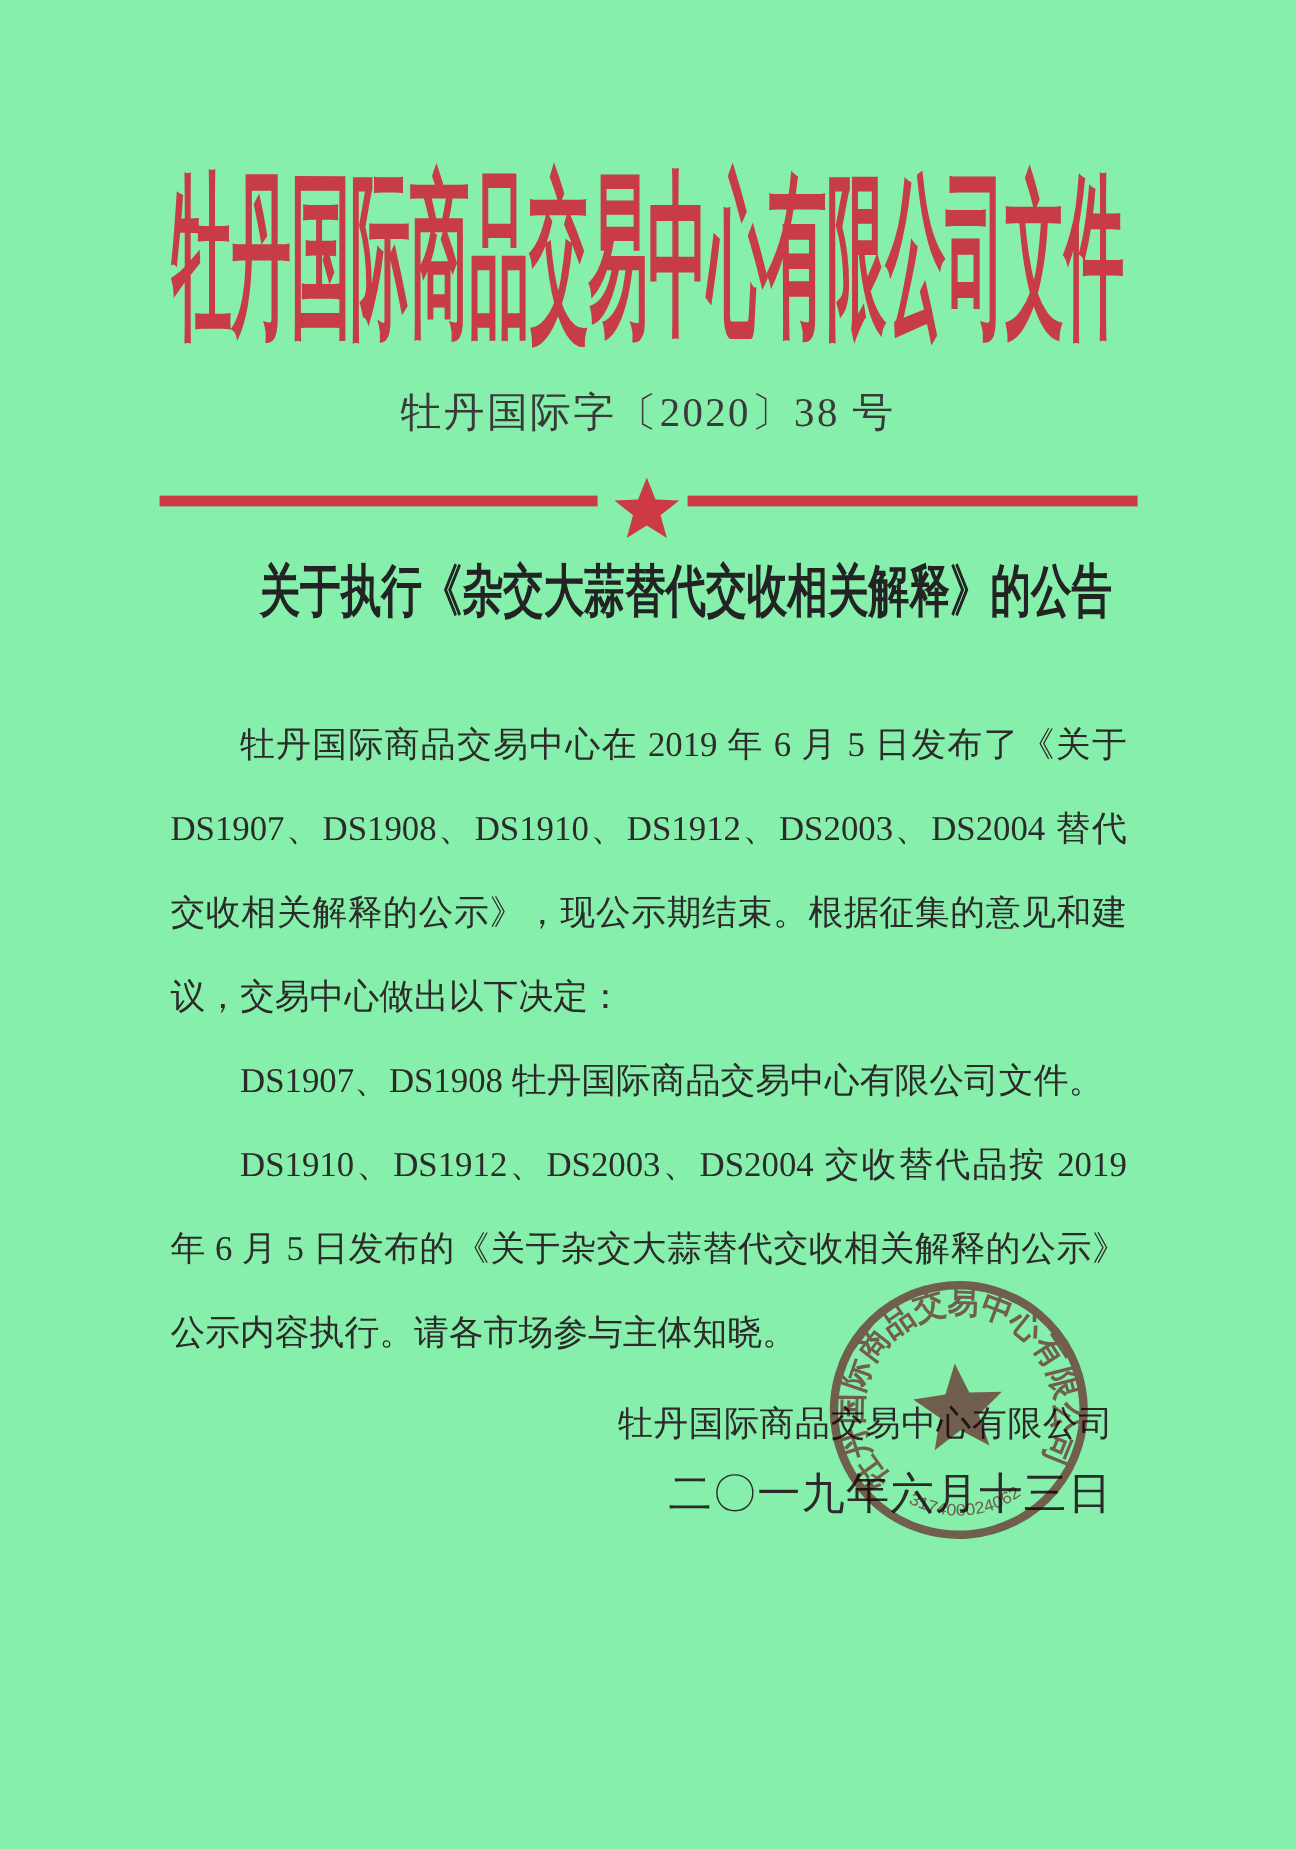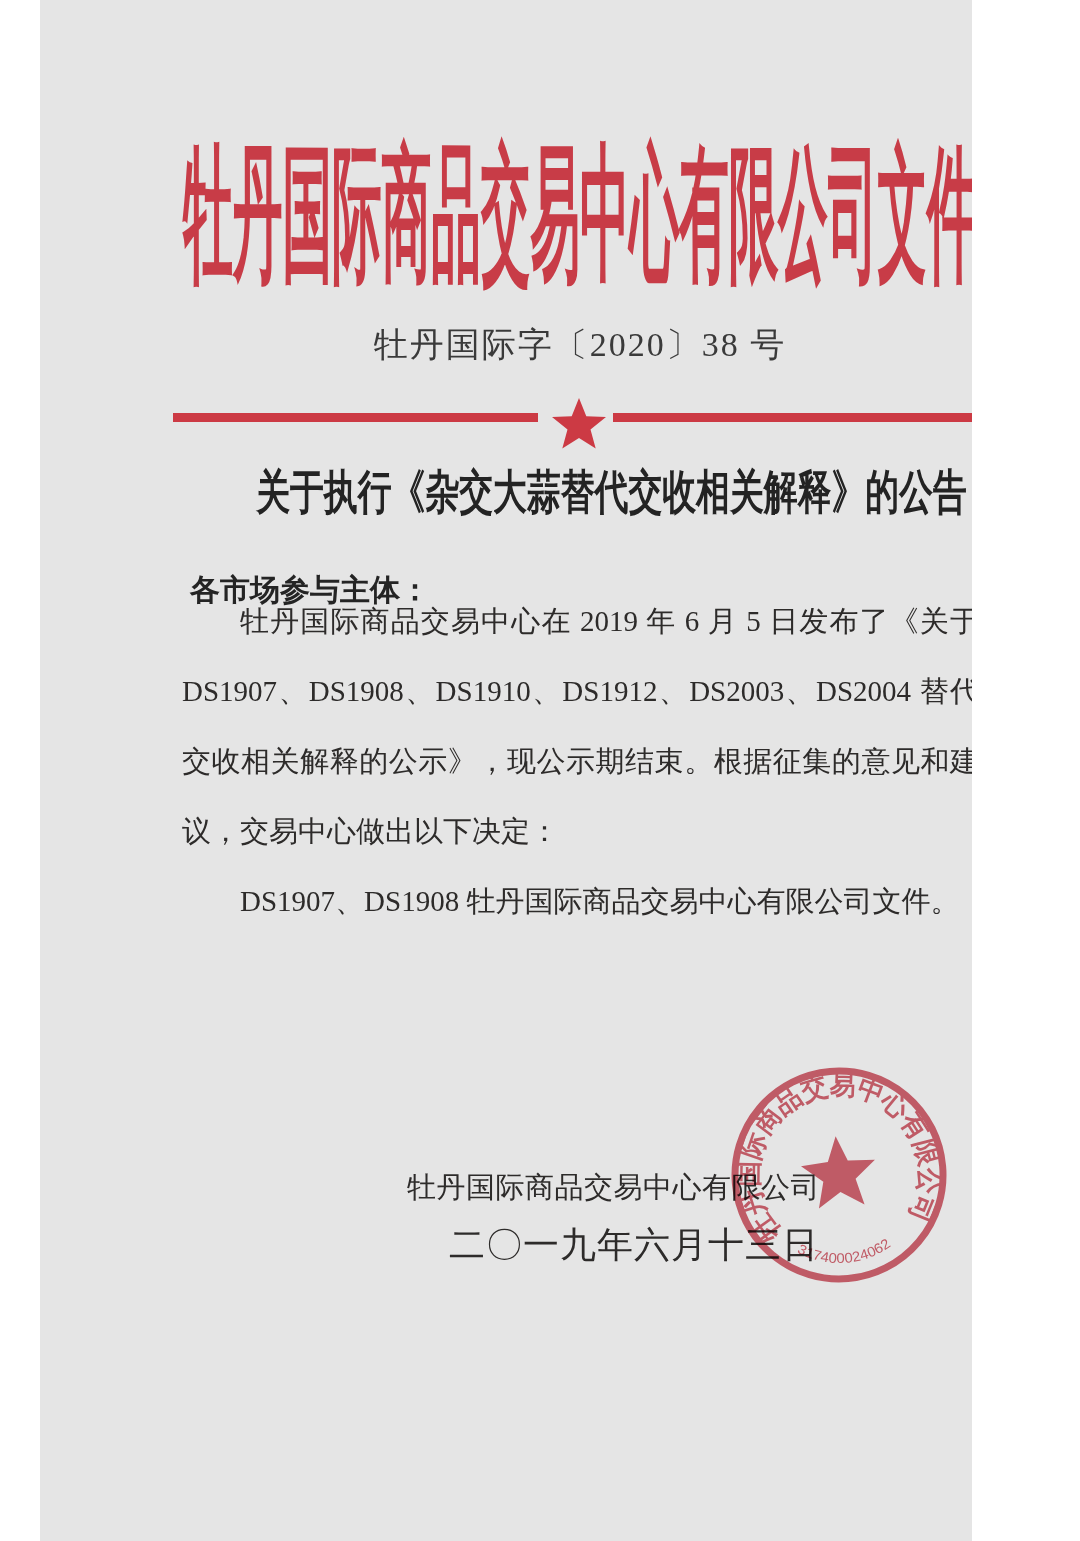--- a/index.html
+++ b/index.html
@@ -2,27 +2,26 @@
 <html><head>
 <meta charset="utf-8">
 <style>
   html, body {
     margin: 0;
     padding: 0;
     background: #ffffff;
   }
   .page {
     position: relative;
-    width: 932px;
+    width: 1080px;
     height: 1541px;
-    background: #e5e5e5;
+    background: #86efac;
     overflow: hidden;
     font-family: "Liberation Serif", serif;
     color: #2d2b2a;
-    margin-left: 40px;
   }
 
   
   .letterhead {
     position: absolute;
     top: 138px;
     left: 0;
     width: 1080px;
     height: 152px;
     display: flex;
@@ -168,25 +167,25 @@
   <div class="rule-left"></div>
   <svg class="divider-star" viewBox="0 0 56 52">
     <polygon fill="#cc3a44" points="28,0 35.3,18.2 55,19.1 39.5,31.4 44.7,50.4 28,39.9 11.3,50.4 16.5,31.4 1,19.1 20.7,18.2"></polygon>
   </svg>
   <div class="rule-right"></div>
 
   <div class="announce-title">
     <span>关于执行《杂交大蒜替代交收相关解释》的公告</span>
   </div>
 
-  <div class="salutation">各市场参与主体：</div>
 
   <div class="body-text">
     <p>牡丹国际商品交易中心在 2019 年 6 月 5 日发布了《关于 DS1907、DS1908、DS1910、DS1912、DS2003、DS2004 替代交收相关解释的公示》，现公示期结束。根据征集的意见和建议，交易中心做出以下决定：</p>
     <p>DS1907、DS1908 牡丹国际商品交易中心有限公司文件。</p>
+    <p>DS1910、DS1912、DS2003、DS2004 交收替代品按 2019 年 6 月 5 日发布的《关于杂交大蒜替代交收相关解释的公示》公示内容执行。请各市场参与主体知晓。</p>
   </div>
 
   <div class="sig-org">牡丹国际商品交易中心有限公司</div>
   <div class="sig-date">二〇一九年六月十三日</div>
 
   <svg class="seal" viewBox="0 0 232 232">
     <circle cx="116" cy="116" r="104" fill="none" stroke="#d0505e" stroke-width="7"></circle>
     <defs>
       <path id="sealRingPath" d="M 54 168.1 A 81 81 0 1 1 178 168.1" fill="none"></path>
       <path id="sealSerialPath" d="M 65.5 188.1 A 88 88 0 0 0 166.5 188.1" fill="none"></path>

